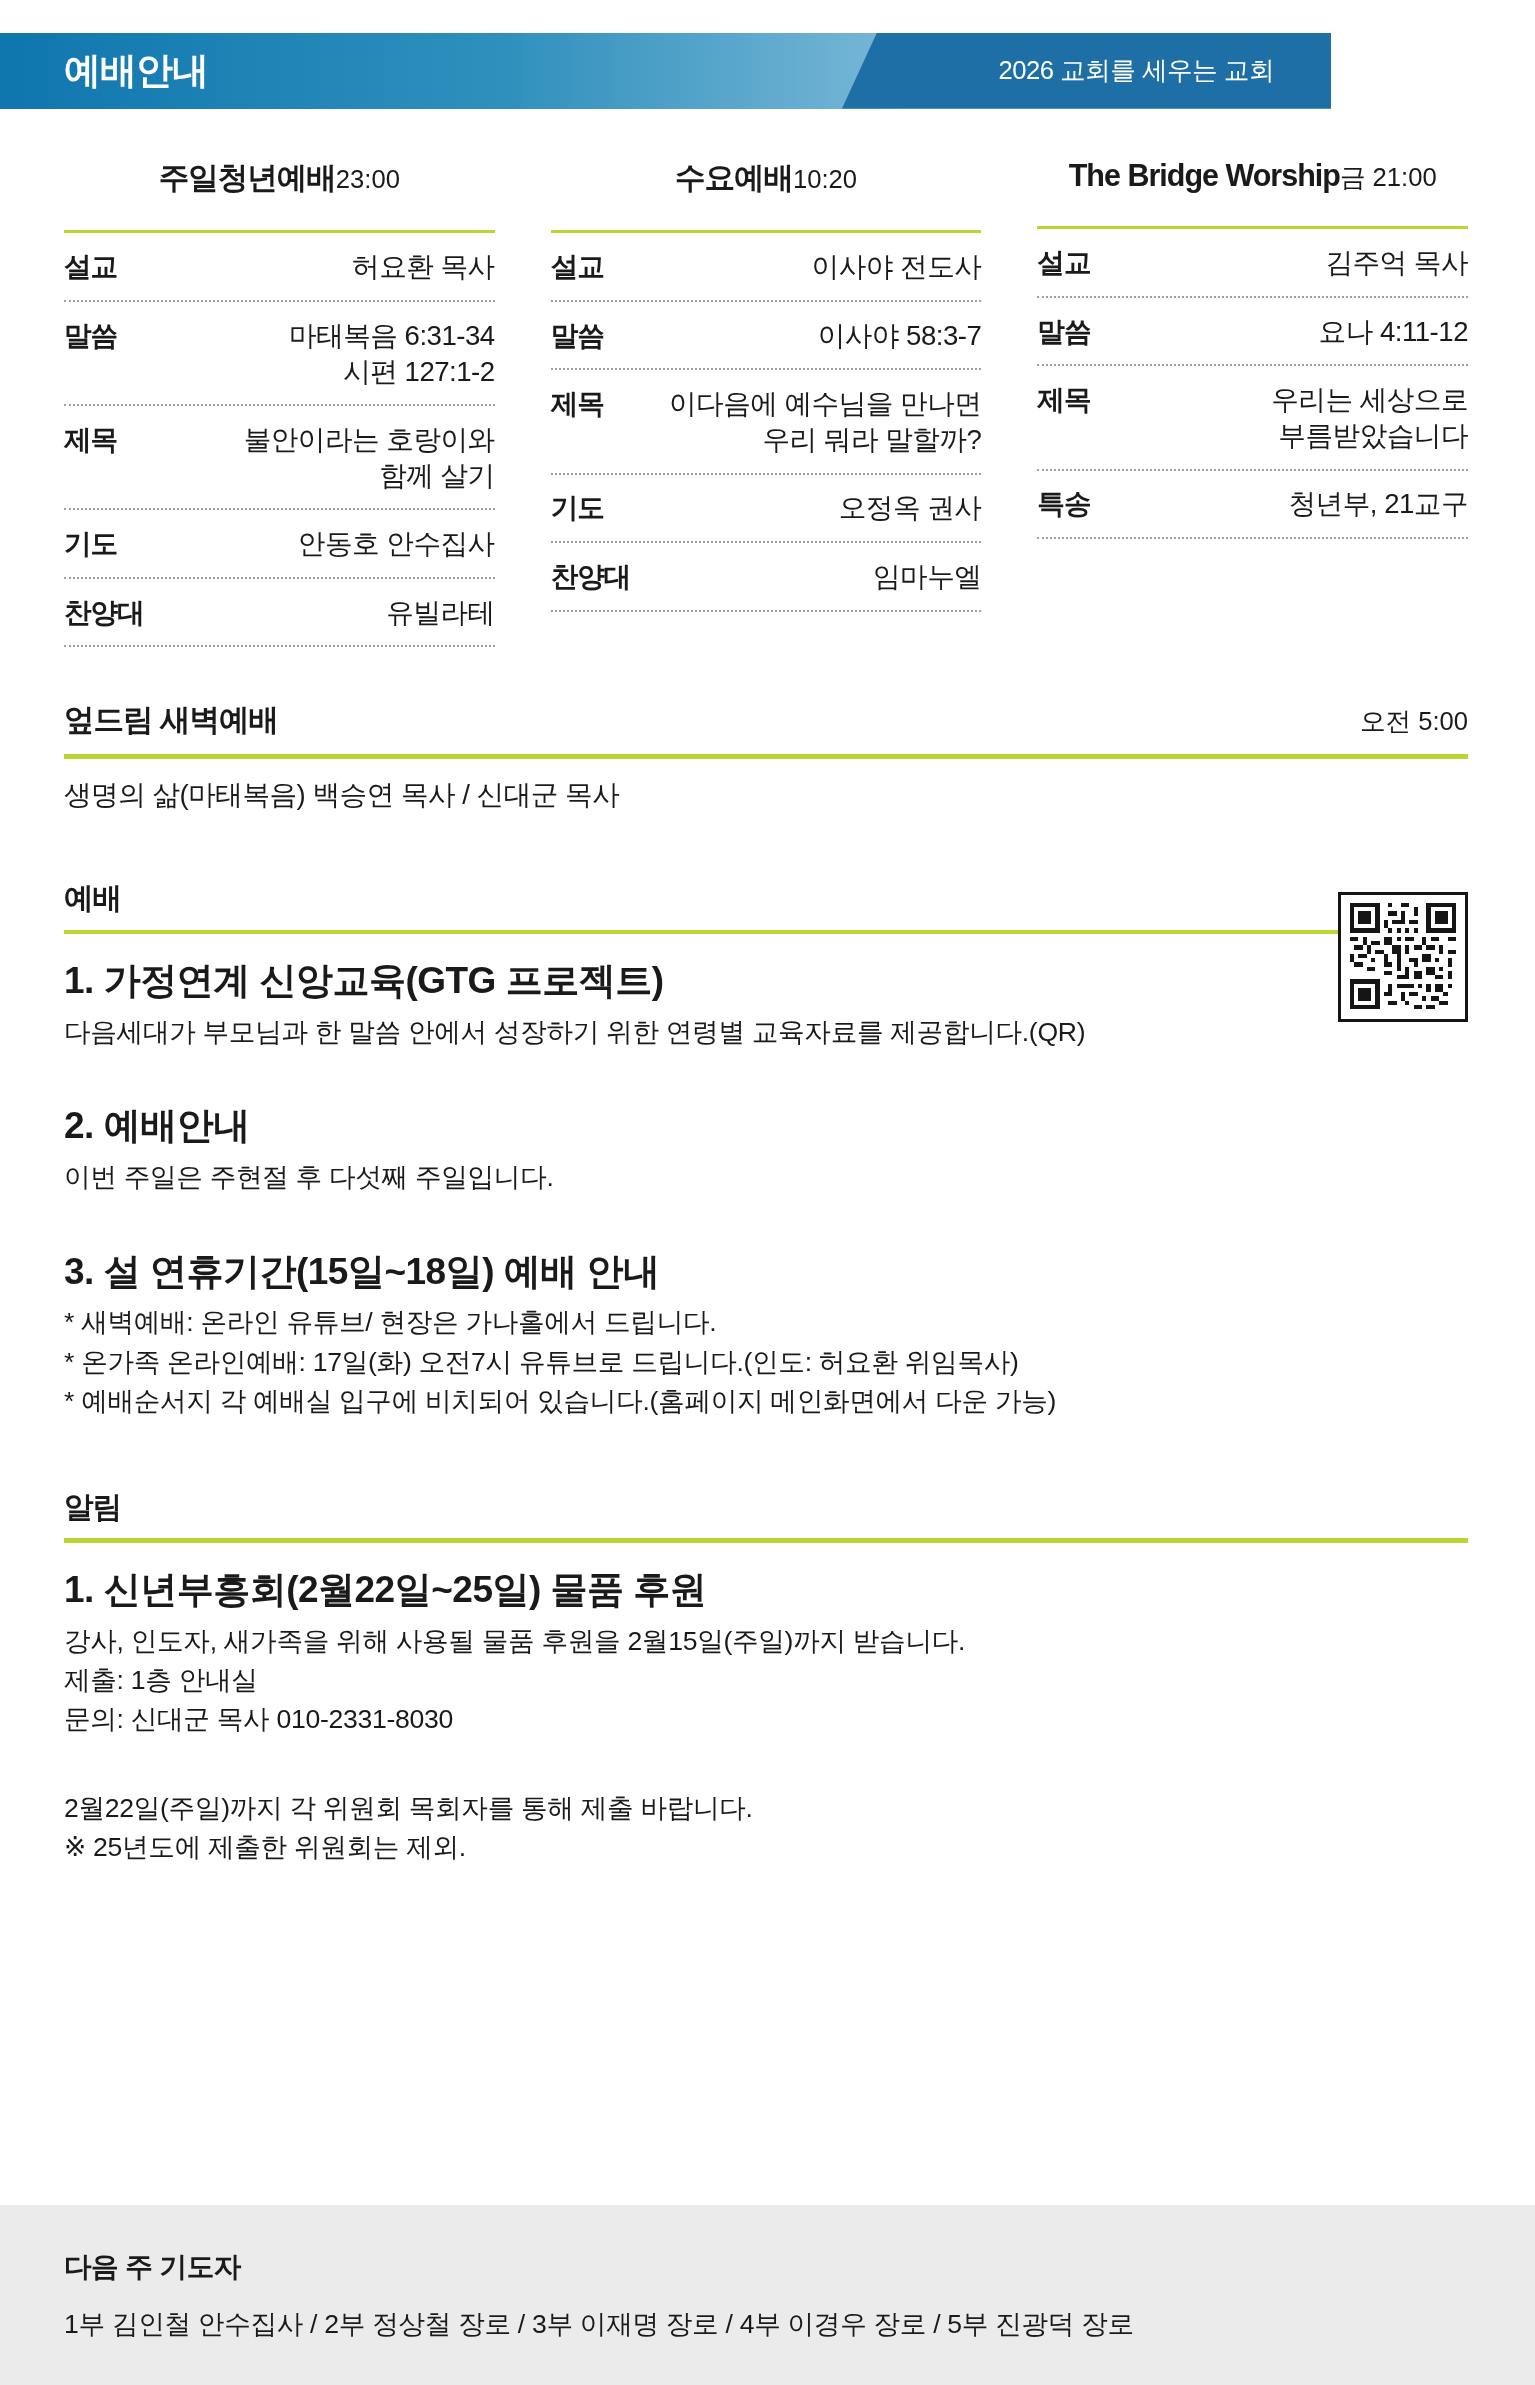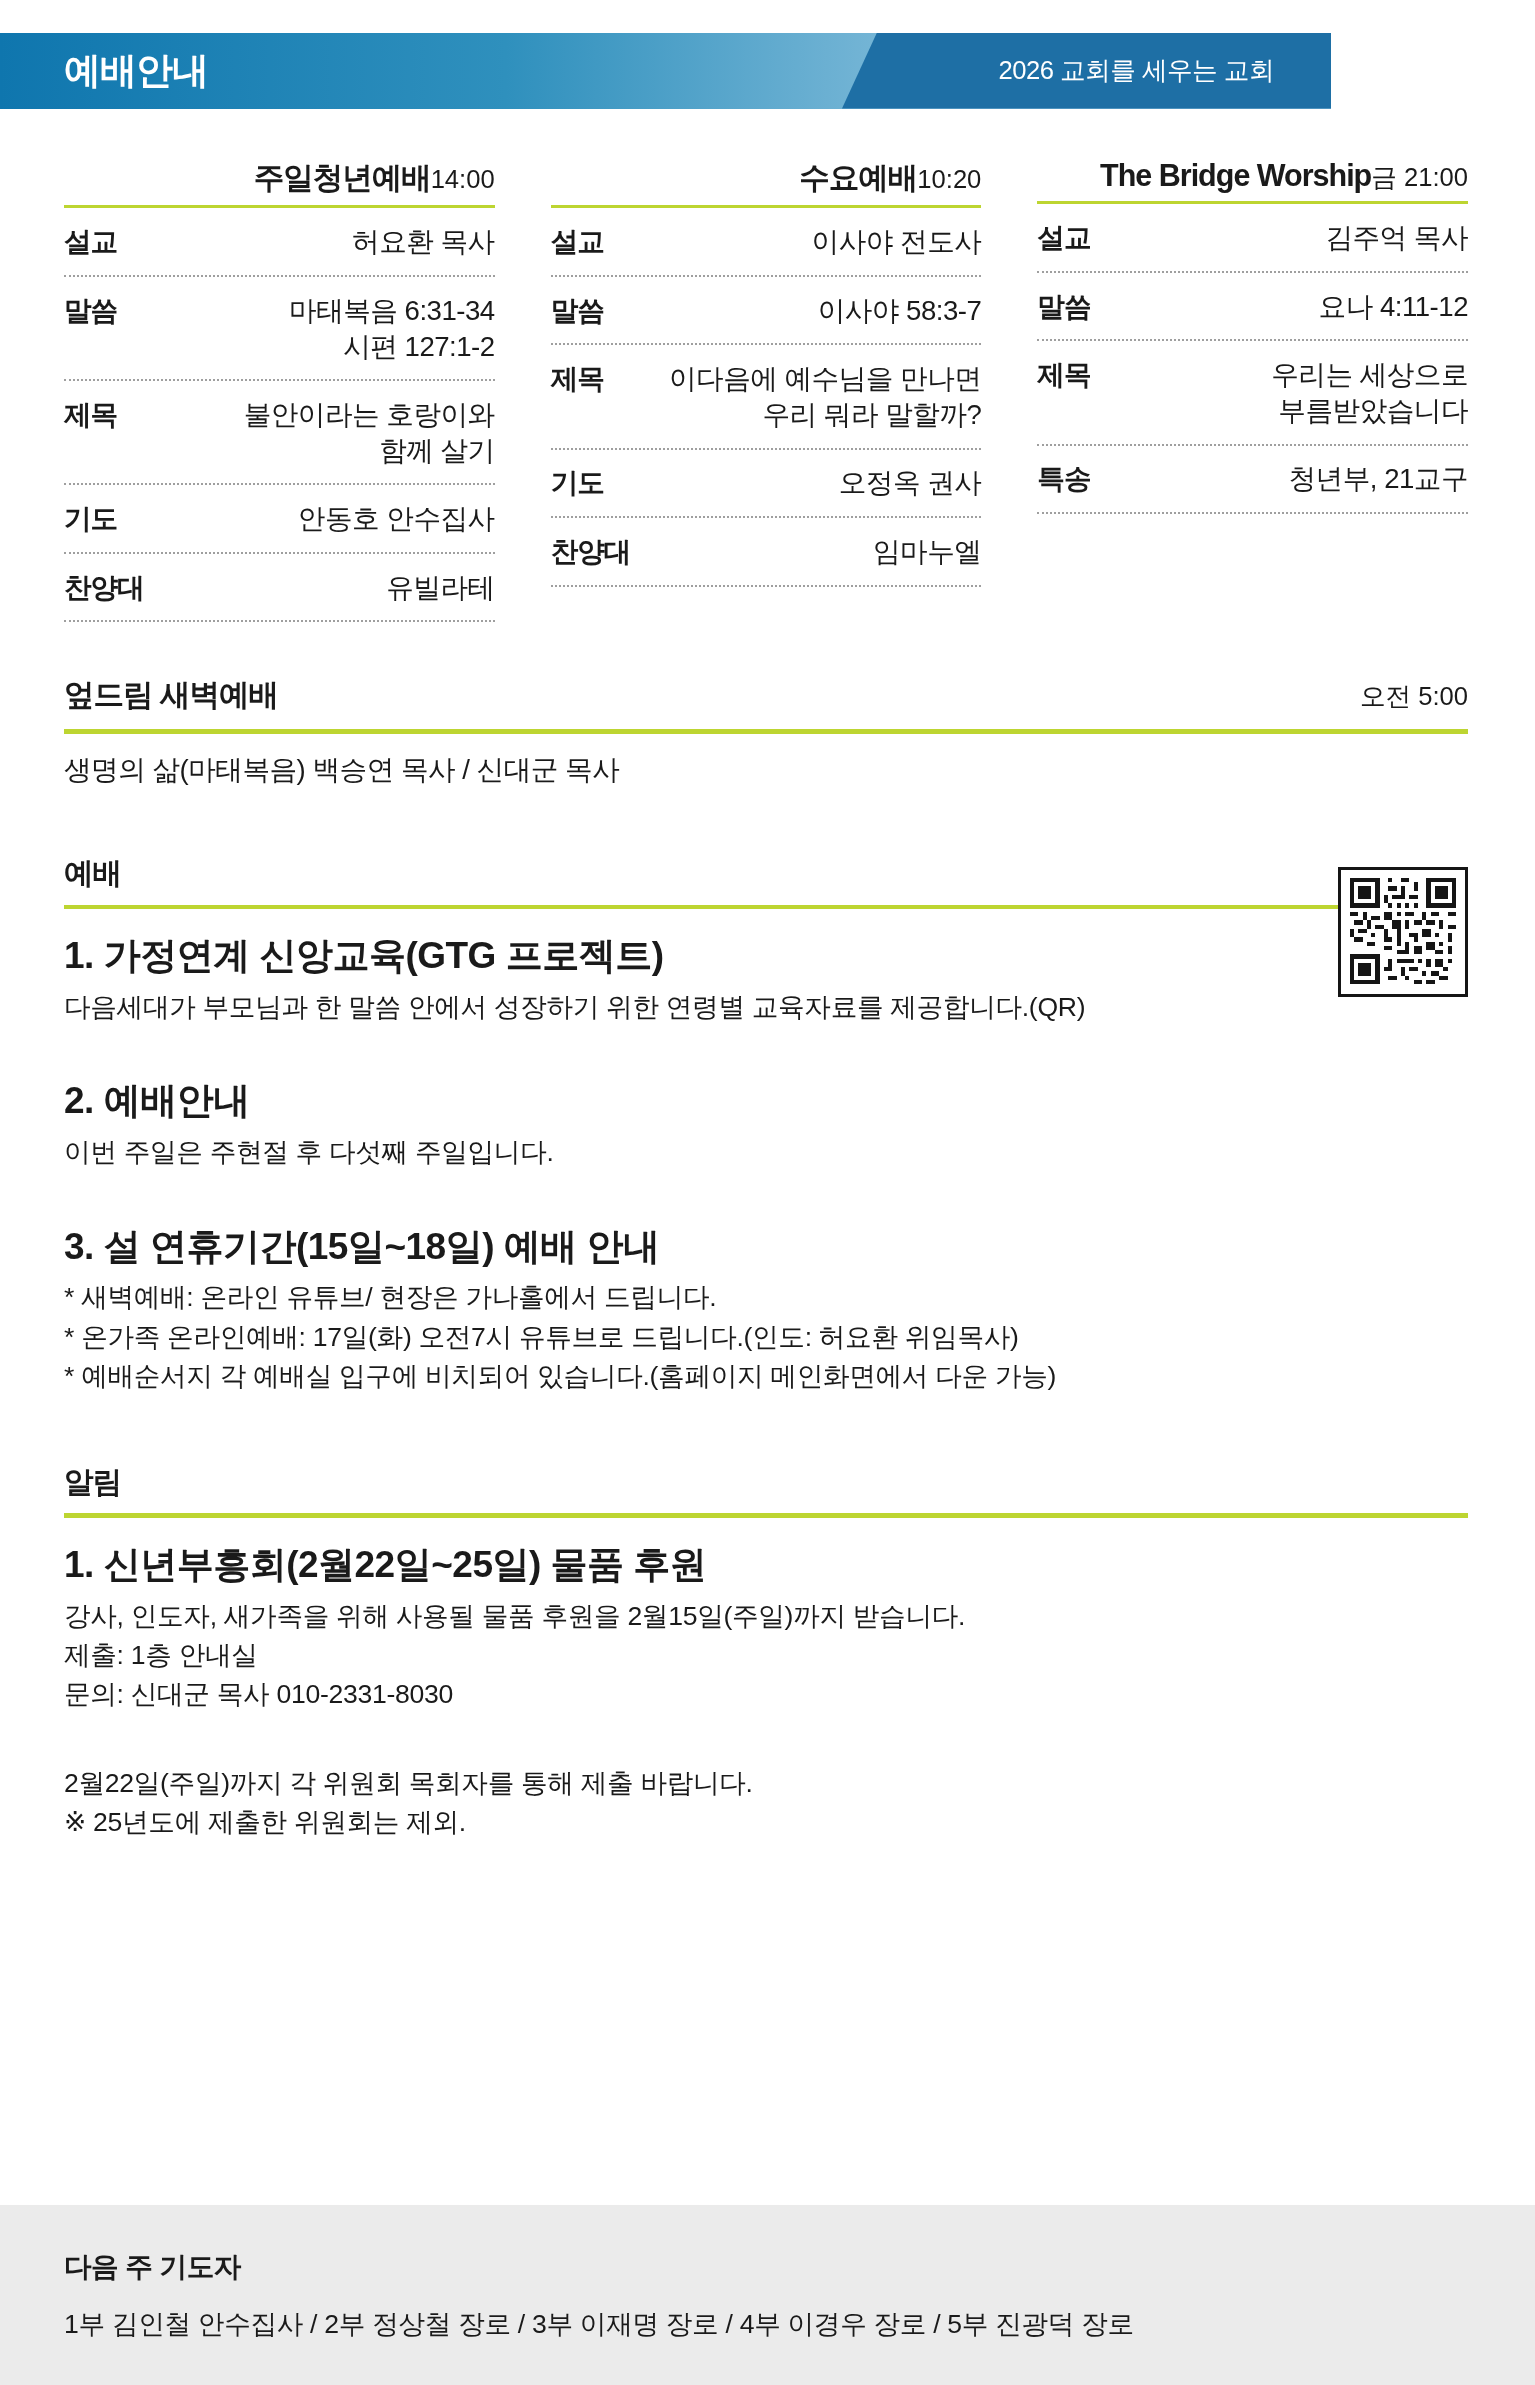--- a/index.html
+++ b/index.html
@@ -21,21 +21,21 @@
     position:absolute; right:0; top:0; bottom:0; width:489px;
     background:#1e6fa5;
     clip-path:polygon(35px 0,100% 0,100% 100%,0 100%);
     display:flex; align-items:center; justify-content:flex-end;
     padding-right:57px; color:#ffffff; font-size:25.6px; letter-spacing:-0.5px;
   }
   
   .content { padding:0 68px 0 64px; }
   .columns { display:flex; gap:56px; margin-top:49px; }
   .col { flex:1; min-width:0; }
-  .col-head { display:flex; justify-content:flex-end; align-items:baseline; padding-bottom:6px; }
+  .col-head { display:flex; justify-content:center; align-items:baseline; padding-bottom:31px; }
   .col-title { font-size:30.5px; font-weight:bold; letter-spacing:-1px; white-space:nowrap; }
   .col-time { font-size:25.6px; white-space:nowrap; }
   .uline4 { height:3.9px; background:#bdd531; }
   .uline5 { height:4.9px; background:#bdd531; }
   .svc-row {
     display:flex; justify-content:space-between; align-items:flex-start;
     padding:15.8px 0 14.8px; border-bottom:2px dotted #9f9f9f;
     font-size:27.6px; line-height:1.3;
   }
   .svc-label { font-weight:bold; white-space:nowrap; letter-spacing:-1px; }
@@ -78,21 +78,21 @@
   </div>
 </div>
 
 <div class="content">
 
   <div class="columns">
 
     <div class="col">
       <div class="col-head">
         <span class="col-title">주일청년예배</span>
-        <span class="col-time">14:00</span>
+        <span class="col-time">23:00</span>
       </div>
       <div class="uline4"></div>
       <div class="svc-row">
         <span class="svc-label">설교</span>
         <span class="svc-value">허요환 목사</span>
       </div>
       <div class="svc-row">
         <span class="svc-label">말씀</span>
         <span class="svc-value">마태복음 6:31-34
 시편 127:1-2</span>

